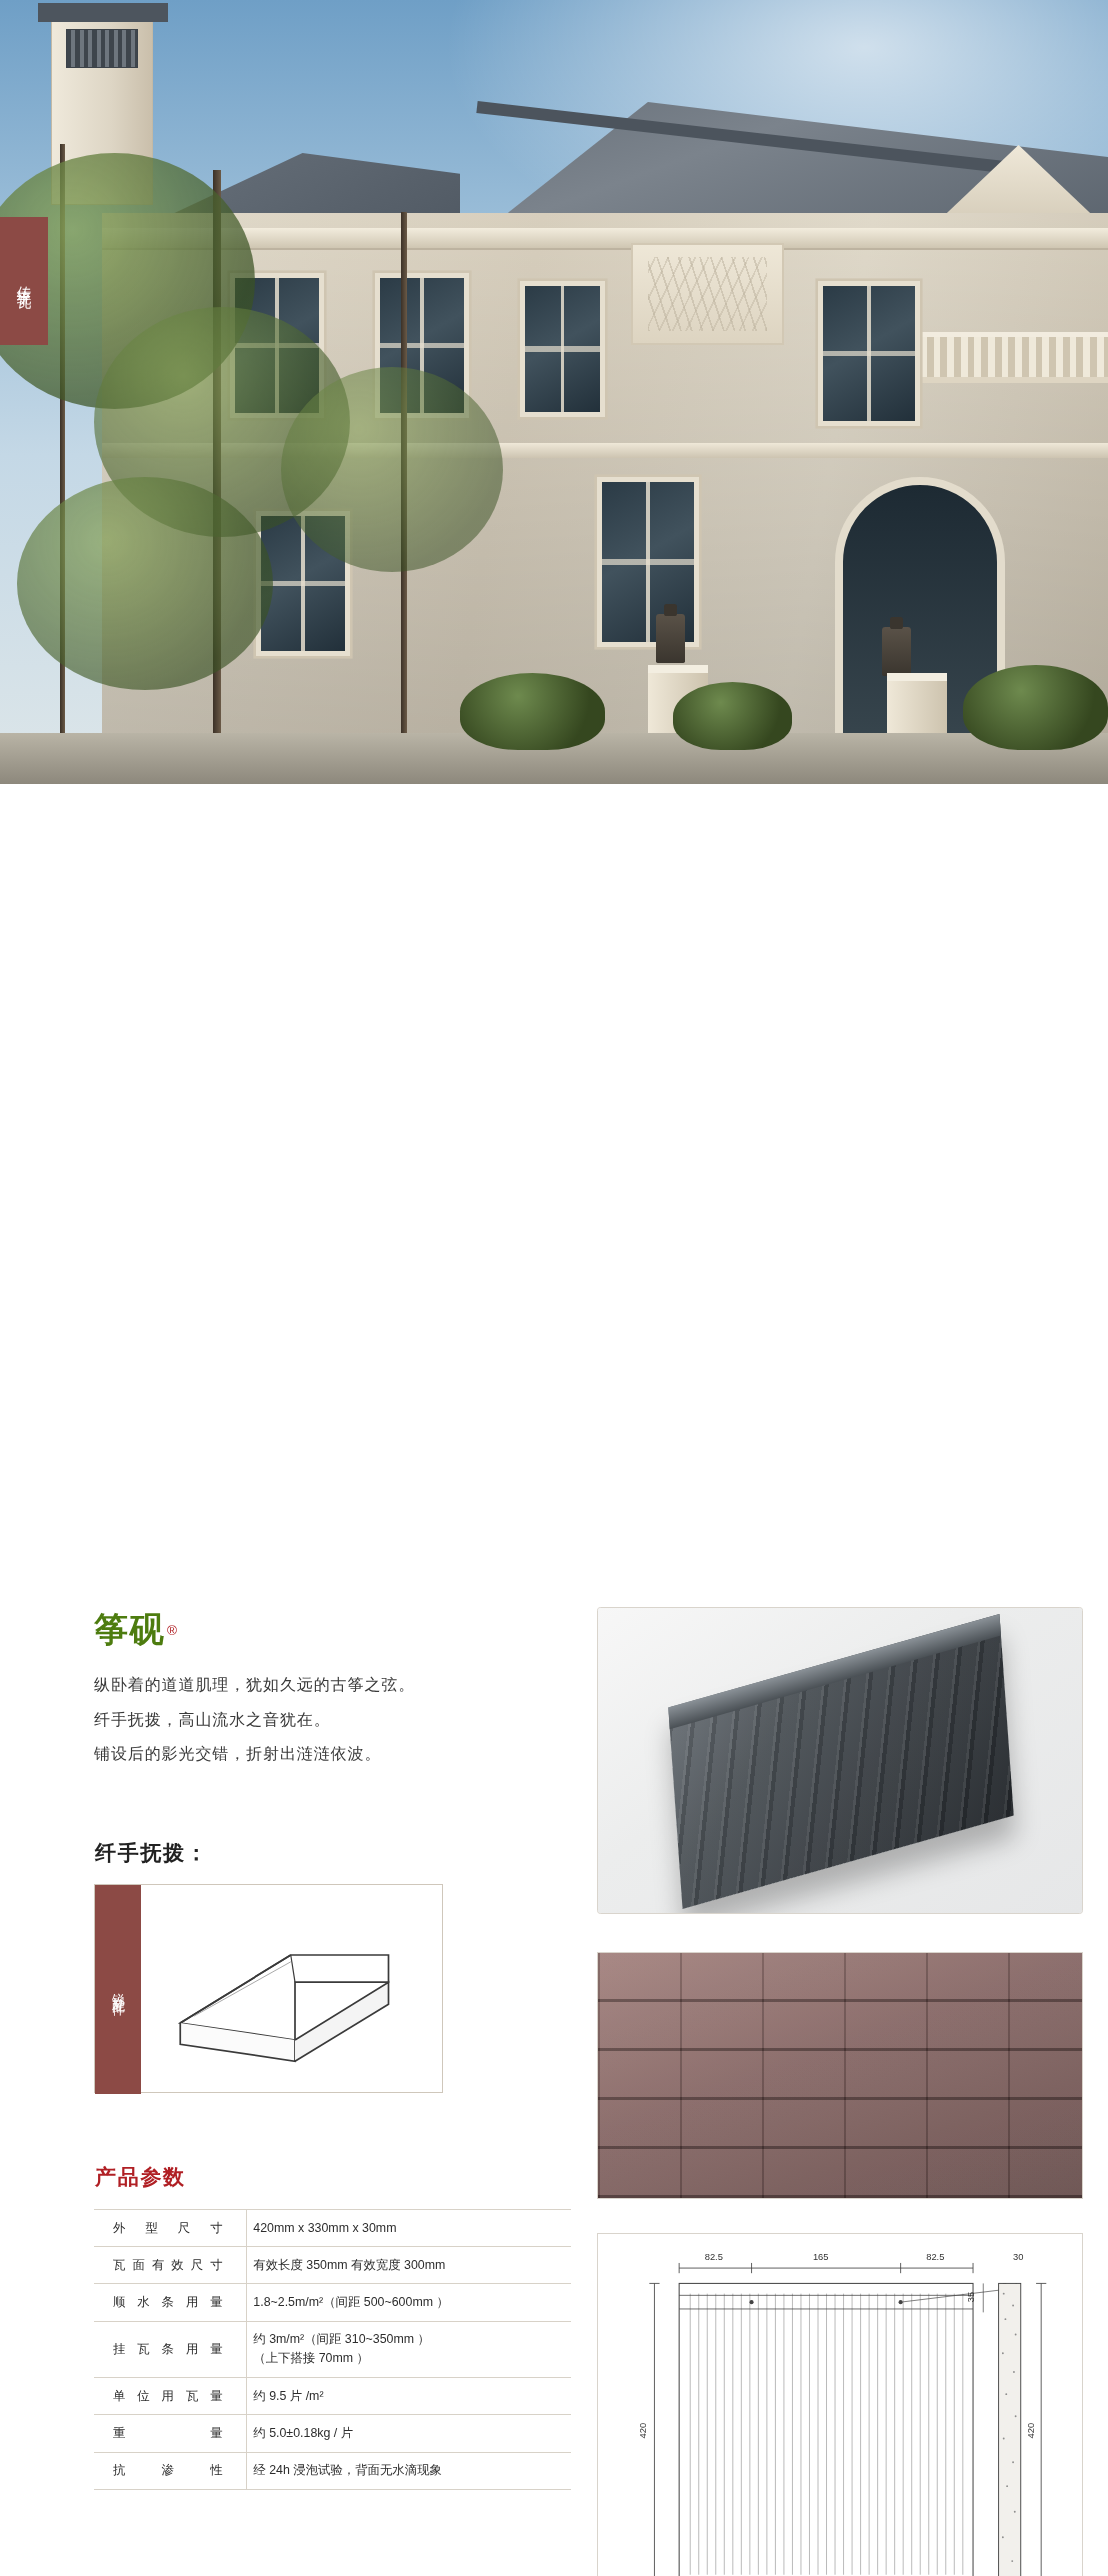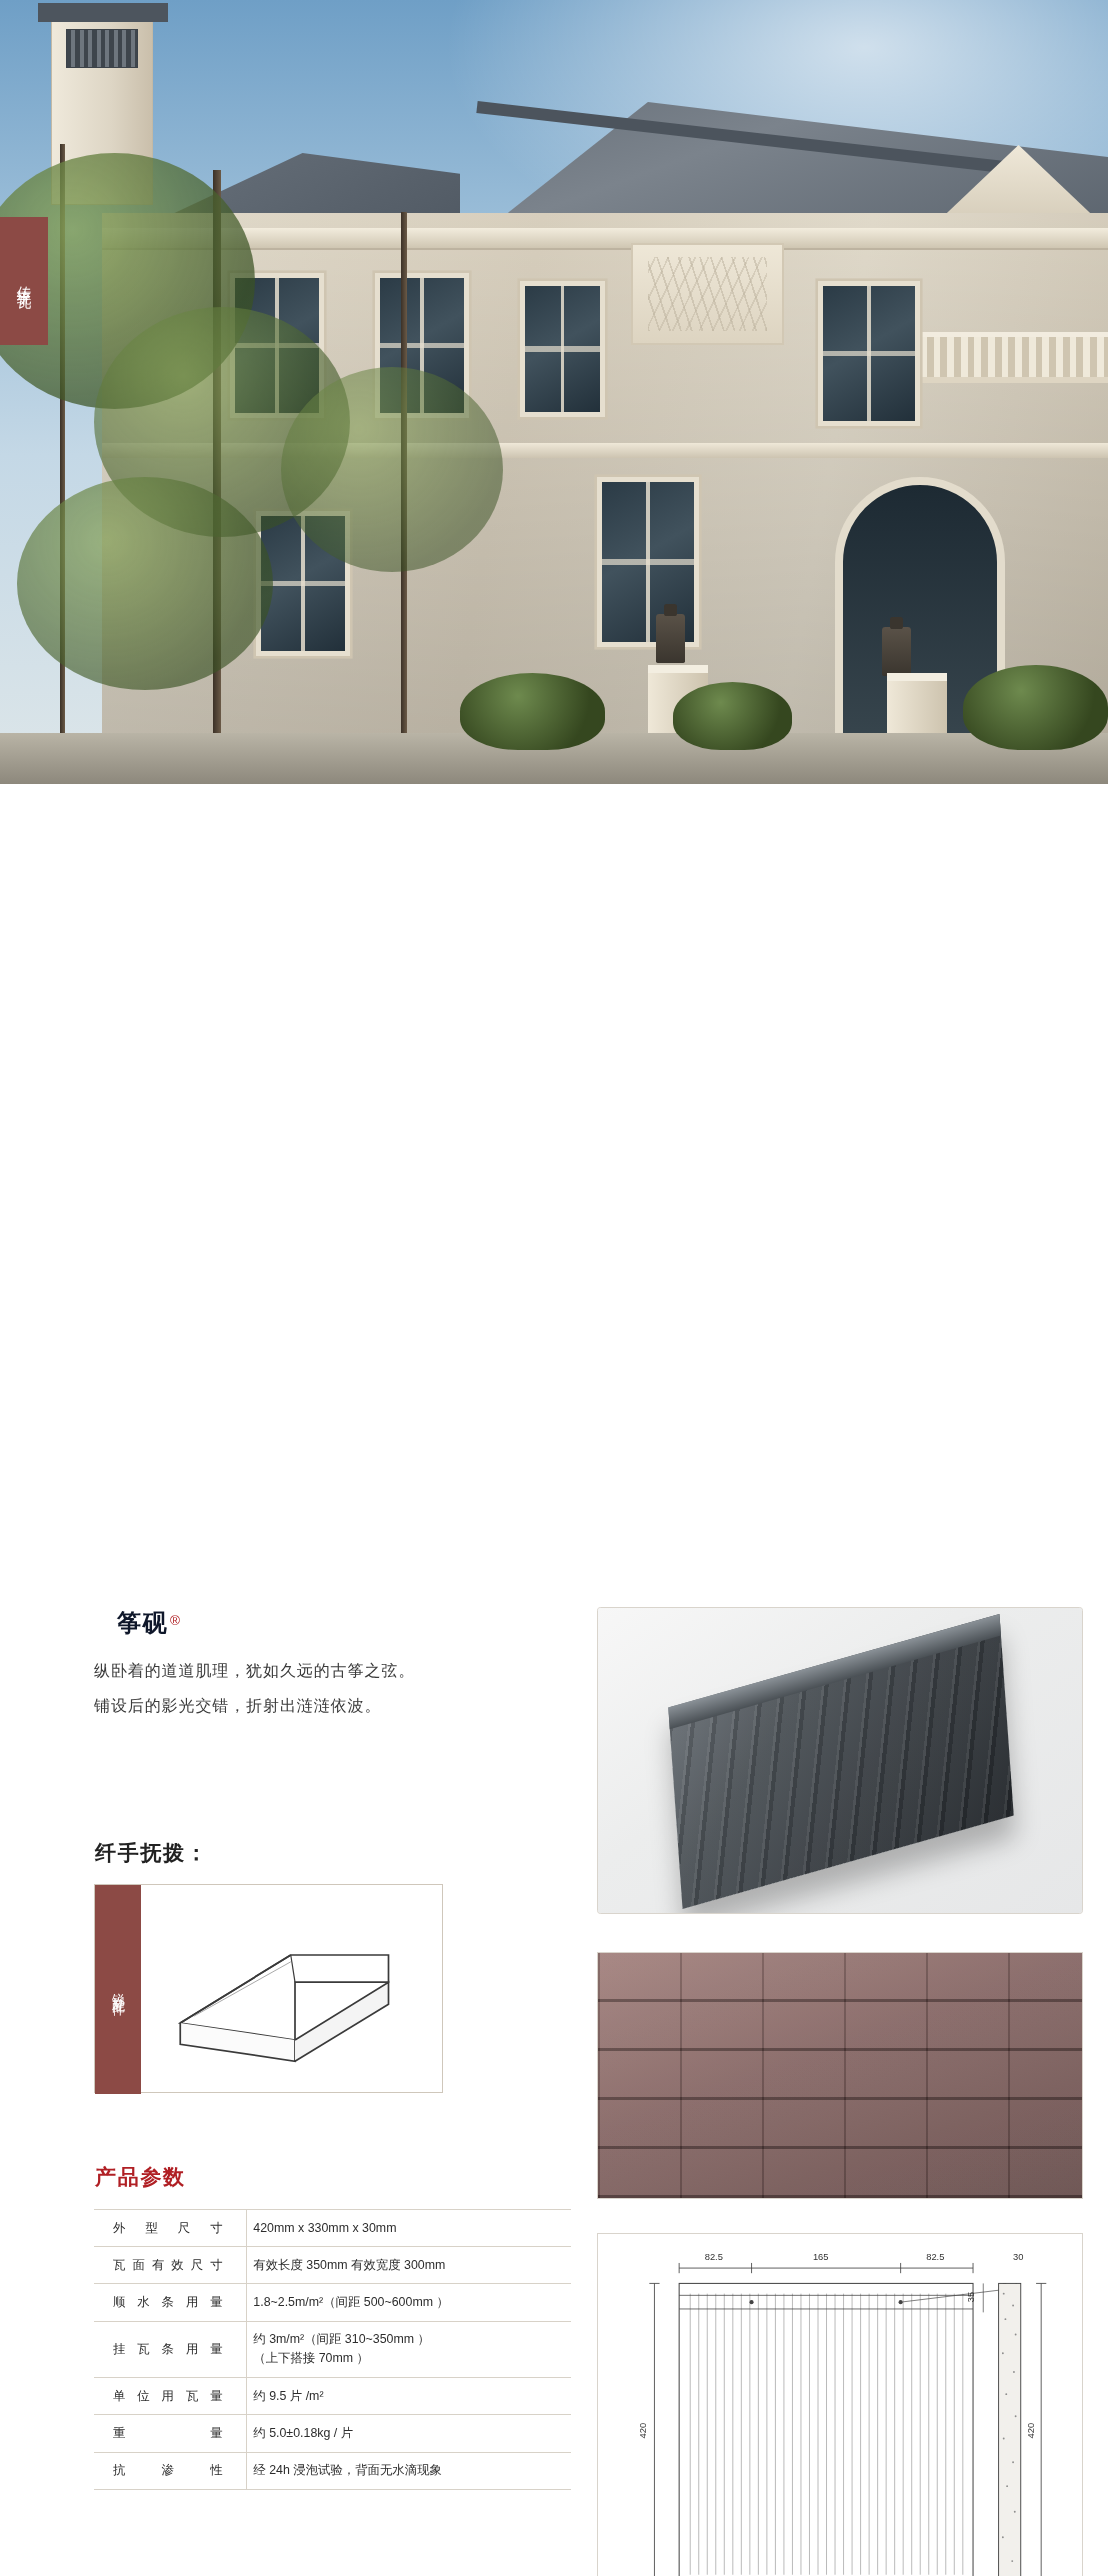--- a/index.html
+++ b/index.html
@@ -177,22 +177,22 @@
   }
 
   
   .content { position: relative; padding: 0 0 0 0; }
 
   .brand-row {
     position: absolute; left: 94px; top: 823px; width: 443px;
   }
   .brand-name {
     font-family: "Liberation Serif", serif;
-    font-size: 24px; font-weight: 700; color: #0f172a;
-    letter-spacing: 1.7px; display: inline-block; margin-left: 23px;
+    font-size: 34px; font-weight: 700; color: #4d7c0f;
+    letter-spacing: 1.7px; display: inline-block;
   }
   .brand-reg {
     font-size: 13.6px; color: #b01f24; vertical-align: super; margin-left: 1.7px;
   }
   .poem {
     margin-top: 15.3px;
     font-family: "Liberation Serif", serif;
     font-size: 16px; color: #3a3a3a; line-height: 2.15; letter-spacing: 0.9px;
   }
 
@@ -362,20 +362,21 @@
   </div>
 
   <div class="content">
 
     <div class="brand-row">
       <div>
         <span class="brand-name">筝砚</span><span class="brand-reg">®</span>
       </div>
       <div class="poem">
         <div>纵卧着的道道肌理，犹如久远的古筝之弦。</div>
+        <div>纤手抚拨，高山流水之音犹在。</div>
         <div>铺设后的影光交错，折射出涟涟依波。</div>
       </div>
     </div>
 
     <div class="acc-title">纤手抚拨：</div>
     <div class="acc-box">
       <div class="acc-tab">
         <span>锐脊配件</span>
       </div>
       <svg class="acc-art" viewBox="0 0 310 200">

